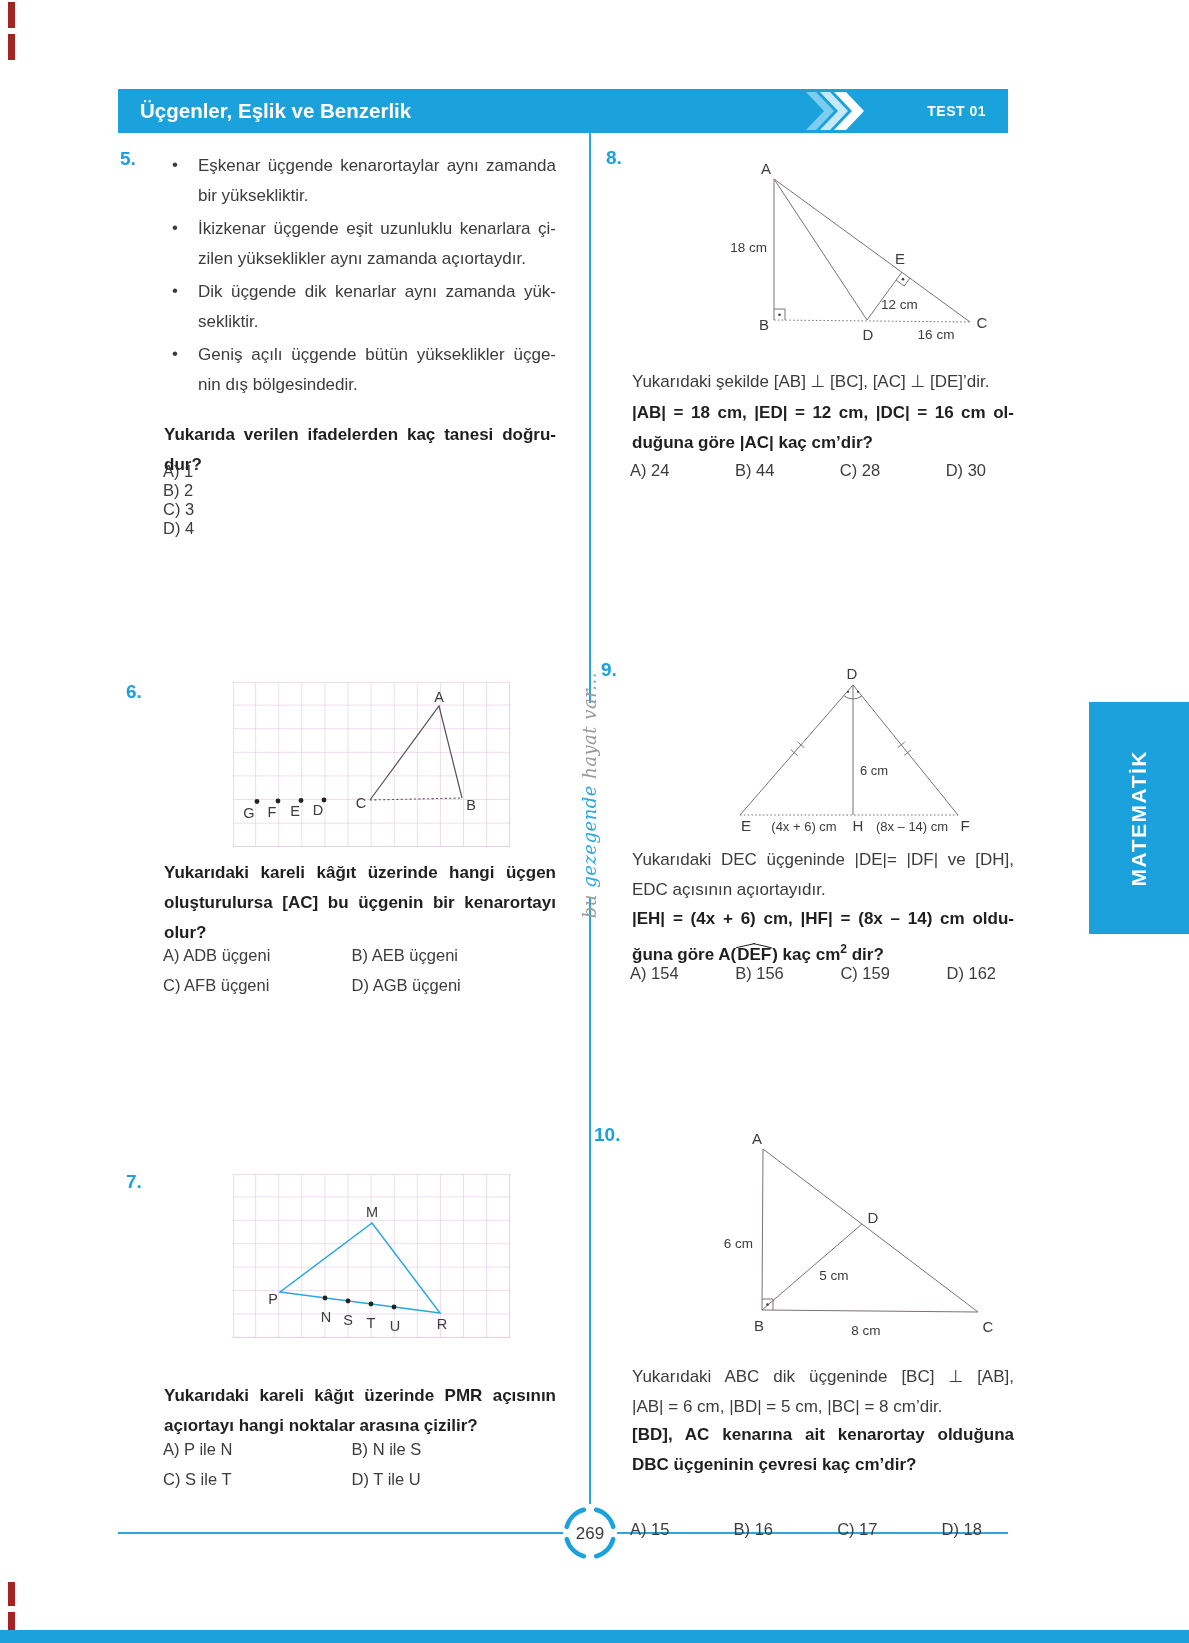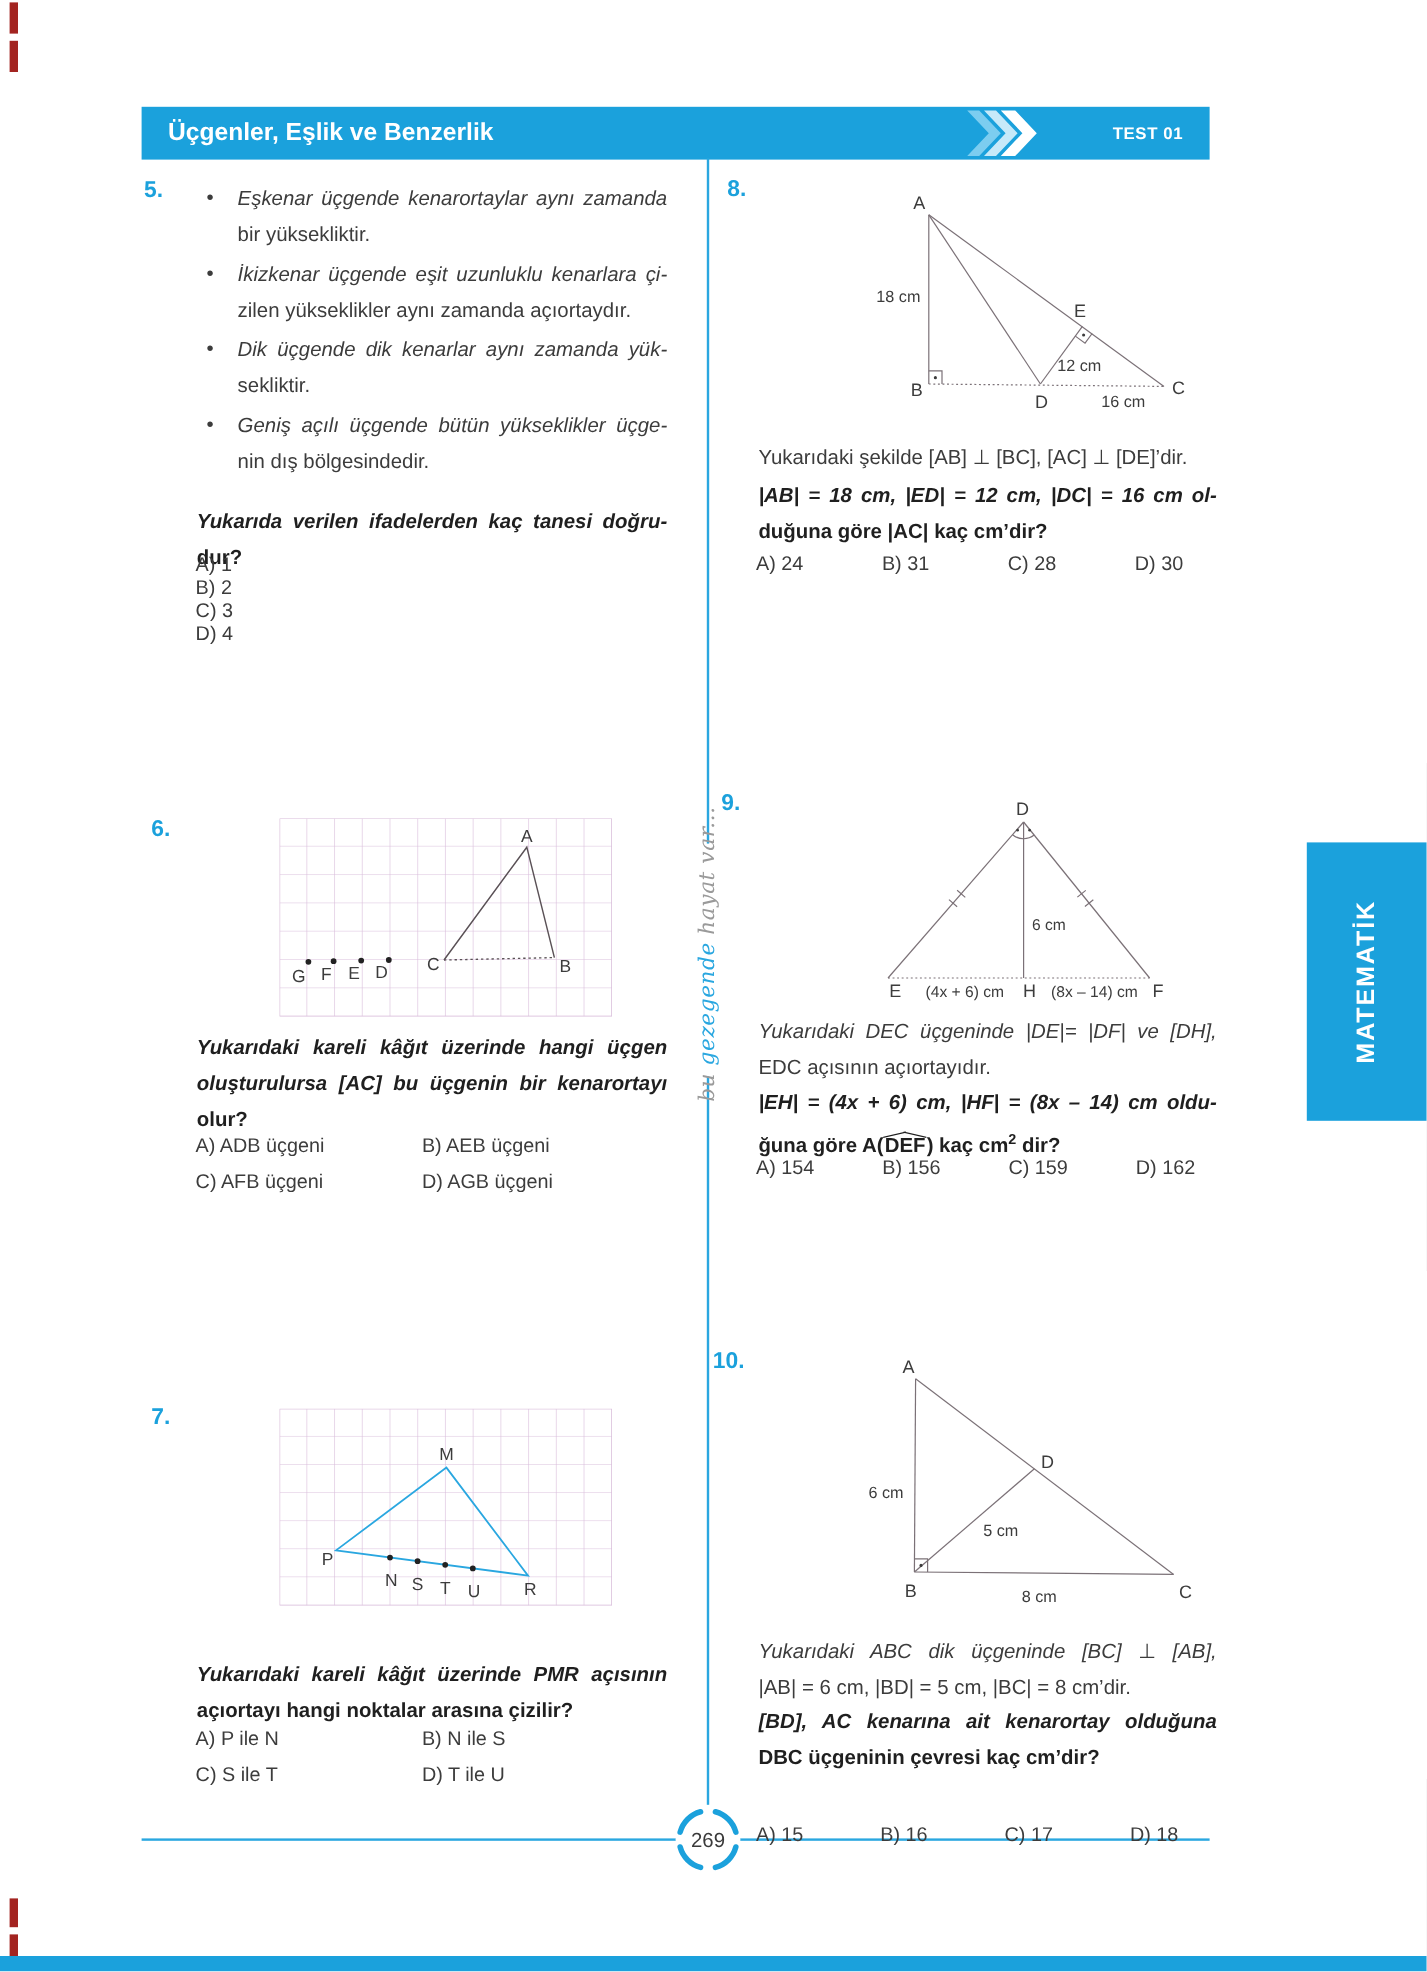--- a/index.html
+++ b/index.html
@@ -25,21 +25,21 @@
   .wm { position:absolute; left:570px; top:688px; width:38px; height:214px;
         display:flex; align-items:center; justify-content:center; }
   .wm .txt { writing-mode:vertical-rl; transform:rotate(180deg); white-space:nowrap;
              font-family:"DejaVu Serif",serif; font-style:italic; font-size:18px; color:#9a9a9a; letter-spacing:.5px; }
   .wm .blue { color:#2aa7e0; }
 
   .qnum { position:absolute; color:#1ba1dc; font-weight:bold; font-size:19px; }
 
   .para { position:absolute; font-size:17px; line-height:30px; }
   .para .ln { height:30px; overflow:hidden; }
-  .j { text-align:justify; text-align-last:justify;font-style:italic; }
+  .j { text-align:justify; text-align-last:justify; }
   .bold { font-weight:bold; color:#1f1f1f; }
 
   .bullet { position:absolute; width:392px; font-size:17px; line-height:30px; }
   .bullet .dot { position:absolute; left:8px; top:-1px; font-size:17px; }
   .bullet .btxt { margin-left:34px; }
 
   .optrow { position:absolute; display:flex; justify-content:space-between; font-size:16.5px; }
   .optrow2 { position:absolute; font-size:16.5px; }
   .optrow2 .o1 { display:inline-block; width:184px; }
 
@@ -262,21 +262,21 @@
 
   <div class="para" style="left:632px;top:367px;width:382px;">
     <div class="ln">Yukarıdaki şekilde [AB] ⊥ [BC], [AC] ⊥ [DE]’dir.</div>
   </div>
   <div class="para bold" style="left:632px;top:398px;width:382px;">
     <div class="ln j">|AB| = 18 cm, |ED| = 12 cm, |DC| = 16 cm ol-</div>
     <div class="ln">duğuna göre |AC| kaç cm’dir?</div>
   </div>
   <div class="optrow" style="left:630px;top:461px;width:356px;">
     <span>A) 24</span>
-    <span>B) 31</span>
+    <span>B) 44</span>
     <span>C) 28</span>
     <span>D) 30</span>
   </div>
 
   <div class="qnum" style="left:601px;top:659px;">9.</div>
 
   <div class="dia" style="left:700px;top:655px;">
     <svg width="280" height="185" viewBox="0 0 280 185">
       <g fill="none" stroke="#7b7177" stroke-width="1">
         <path d="M153,30 L40,160"></path>

